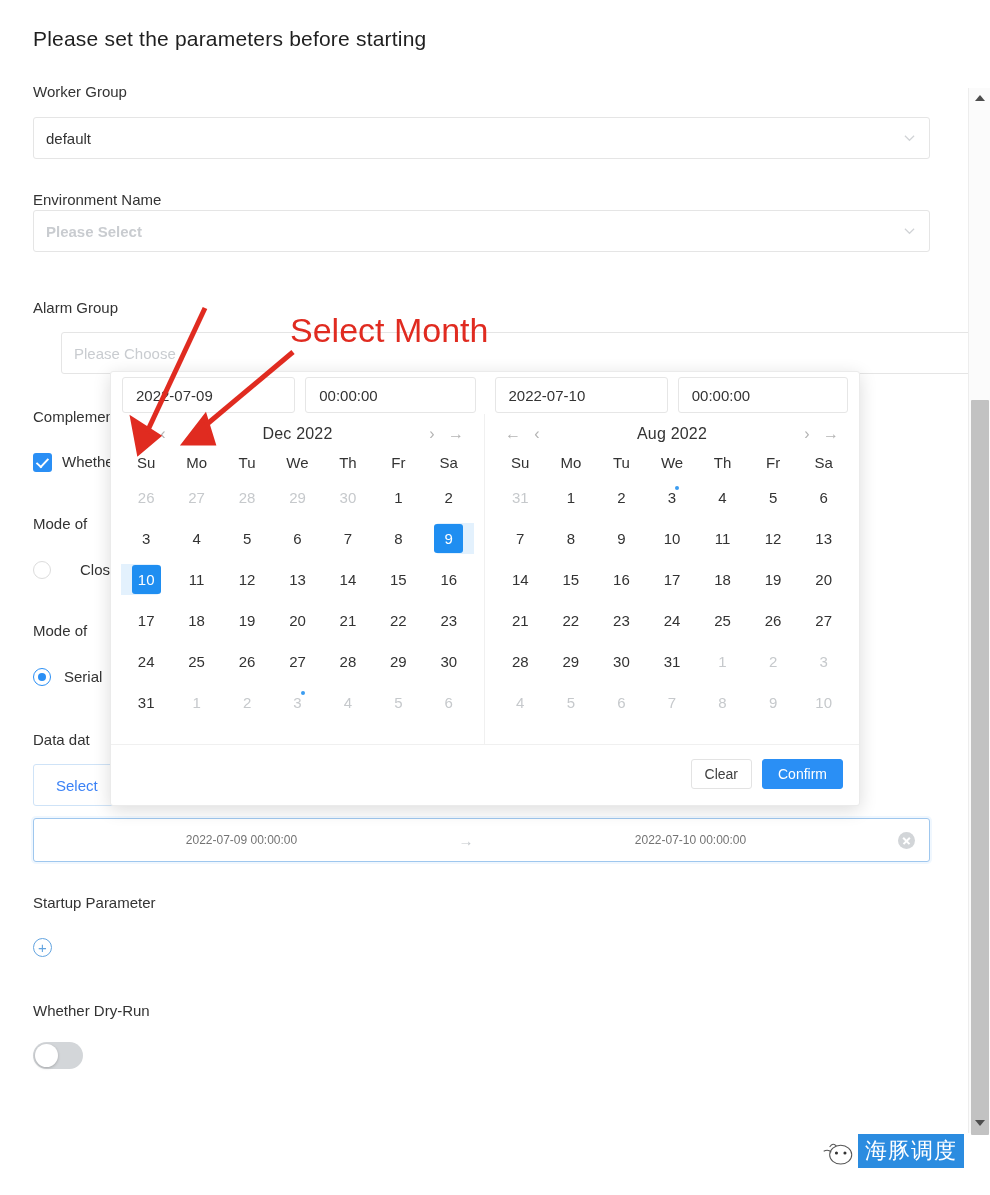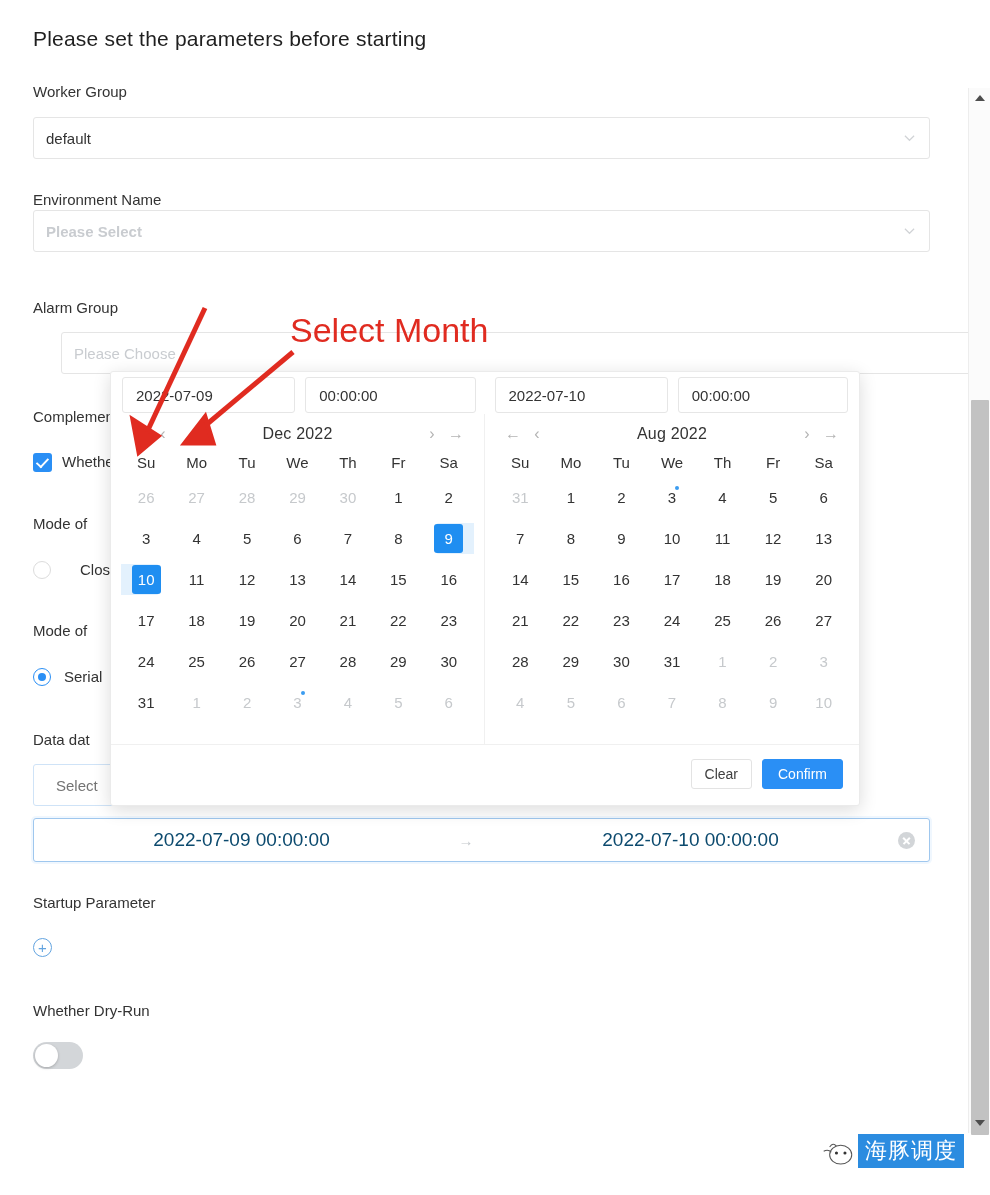--- a/index.html
+++ b/index.html
@@ -51,32 +51,32 @@
     content:""; position:absolute; left:4px; top:4px;
     width:8px; height:8px; border-radius:50%; background:#2a8ff5;
   }
   .opt-text { position:absolute; font-size:15px; color:#333; }
 
   
   .select-btn {
     position:absolute; left:33px; top:764px; width:120px; height:42px;
     border:1px solid #cfe3f7; border-radius:3px; background:#fff;
     display:flex; align-items:center; padding-left:22px;
-    font-size:15px; color:#737373;
+    font-size:15px; color:#3b82f6;
   }
 
   
   .range-input {
     position:absolute; left:33px; top:818px; width:897px; height:44px;
     border:1px solid #9fc7ee; border-radius:3px; background:#fff;
     display:flex; align-items:center;
     box-shadow:0 0 0 2px rgba(42,143,245,.07);
   }
   .range-input .v {
-    flex:1; text-align:center; font-size:19px; color:#0c4a6e;
+    flex:1; text-align:center; font-size:12px; color:#737373;
   }
   .range-input .arr { width:34px; text-align:center; color:#c4c8cc; font-size:15px;}
   .clear-circ {
     width:17px; height:17px; border-radius:50%; background:#d2d5d8;
     margin-right:14px; position:relative; flex:none;
   }
   .clear-circ:before, .clear-circ:after {
     content:""; position:absolute; left:4px; top:8px; width:9px; height:1.5px;
     background:#fff;
   }

